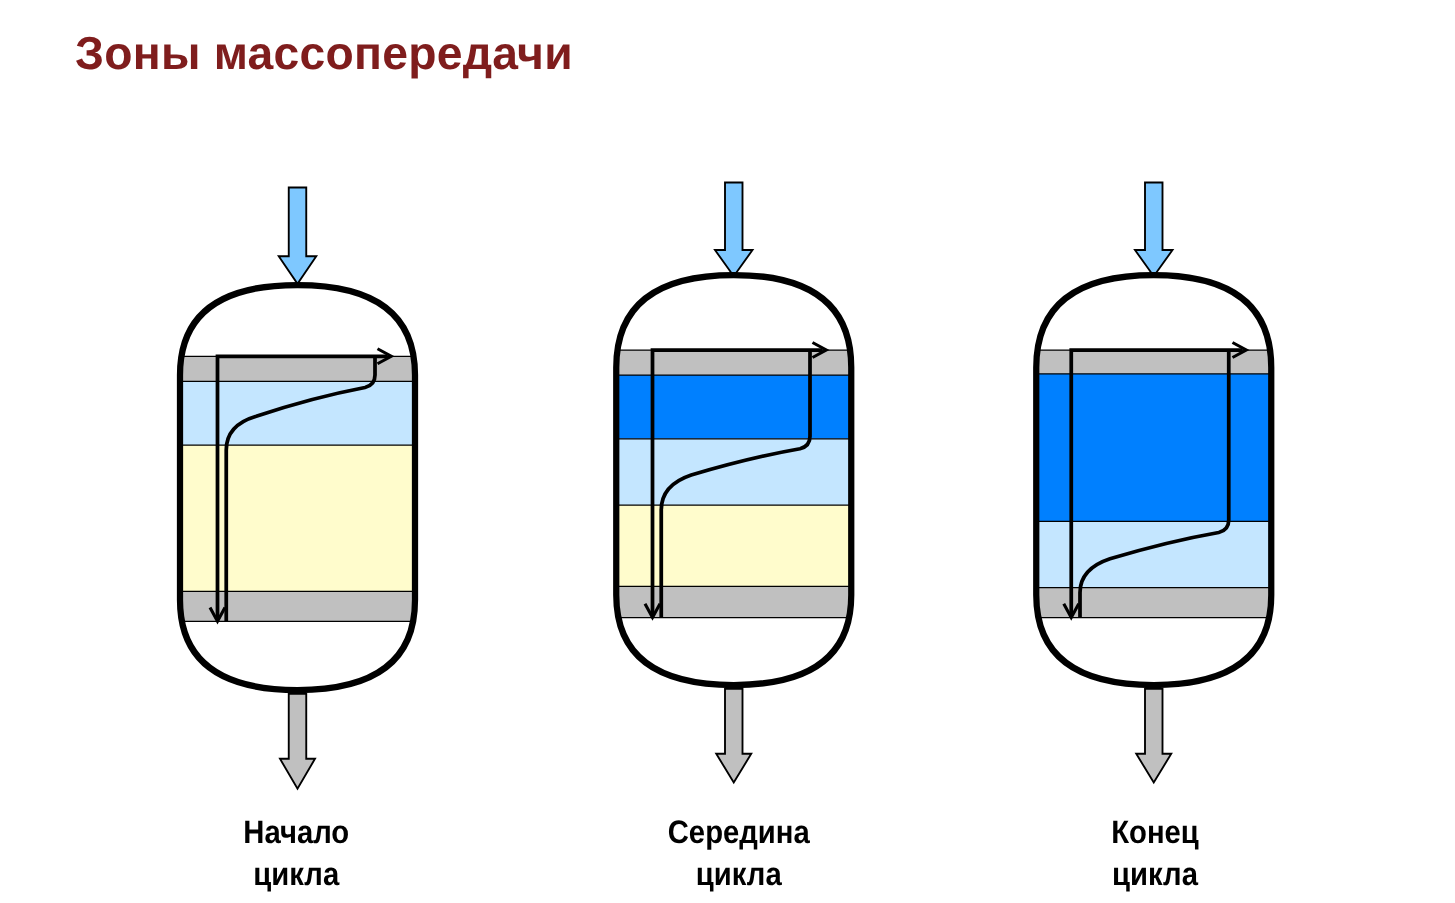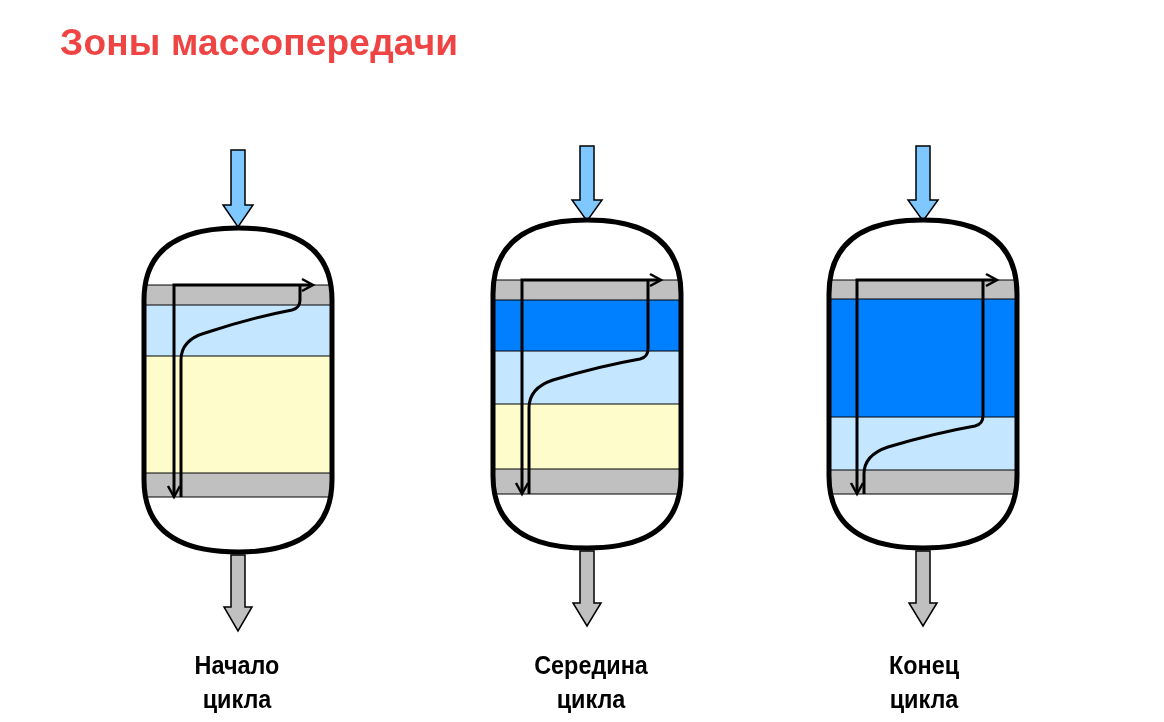--- a/index.html
+++ b/index.html
@@ -1,17 +1,17 @@
 <!DOCTYPE html>
 <html><head>
   <meta charset="utf-8">
   <style>
     html, body { margin: 0; padding: 0; background: #ffffff; }
     body { width: 1164px; height: 722px; position: relative; overflow: hidden; font-family: "Liberation Sans", "DejaVu Sans", sans-serif; }
-    .title { position: absolute; left: 60px; top: 22px; font-size: 37px; font-weight: bold; color: #ef4444; letter-spacing: 0.2px; }
+    .title { position: absolute; left: 60px; top: 22px; font-size: 37px; font-weight: bold; color: #7f1d1d; letter-spacing: 0.2px; }
     svg.diagram { position: absolute; left: 0; top: 0; }
     .caption { position: absolute; width: 200px; text-align: center; font-family: "Liberation Sans", "DejaVu Sans", sans-serif; font-weight: bold; font-size: 26px; line-height: 34px; color: #000; transform: scaleX(0.9); }
     .caption span { display: block; }
   </style>
 </head>
 <body>
 
 <div class="title">Зоны массопередачи</div>
 
 <svg class="diagram" width="1164" height="722" viewBox="0 0 1164 722" xmlns="http://www.w3.org/2000/svg">

